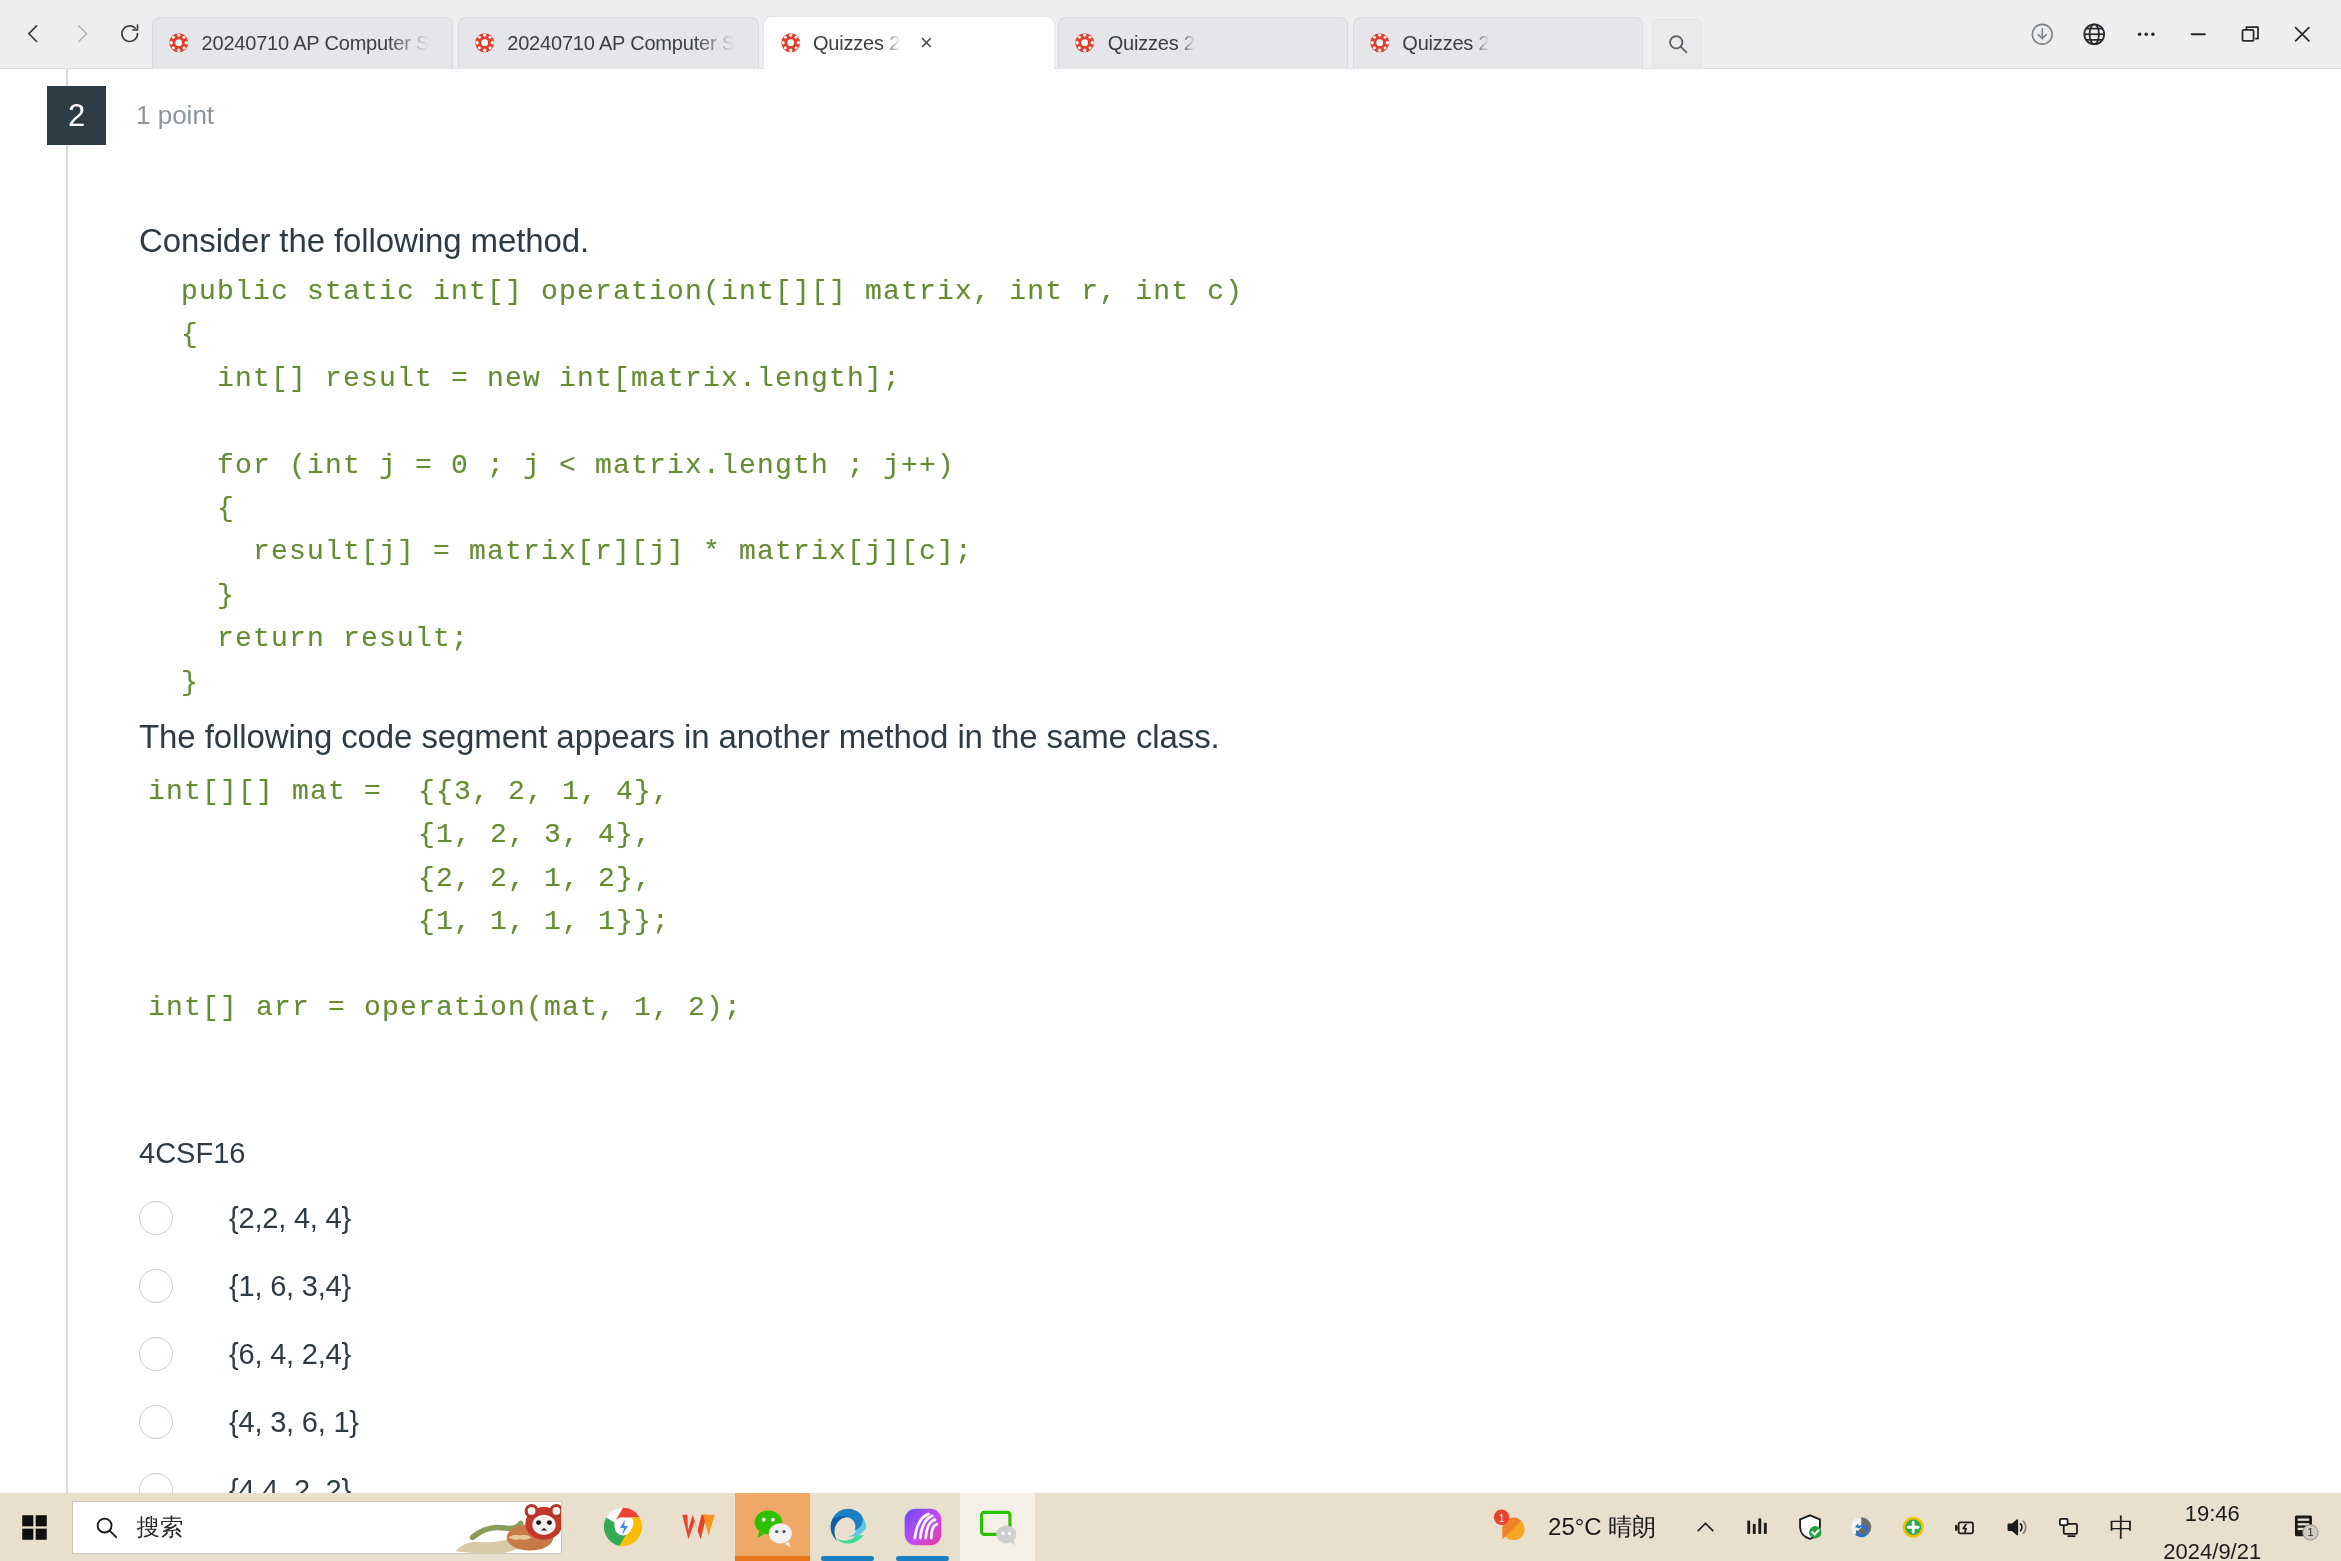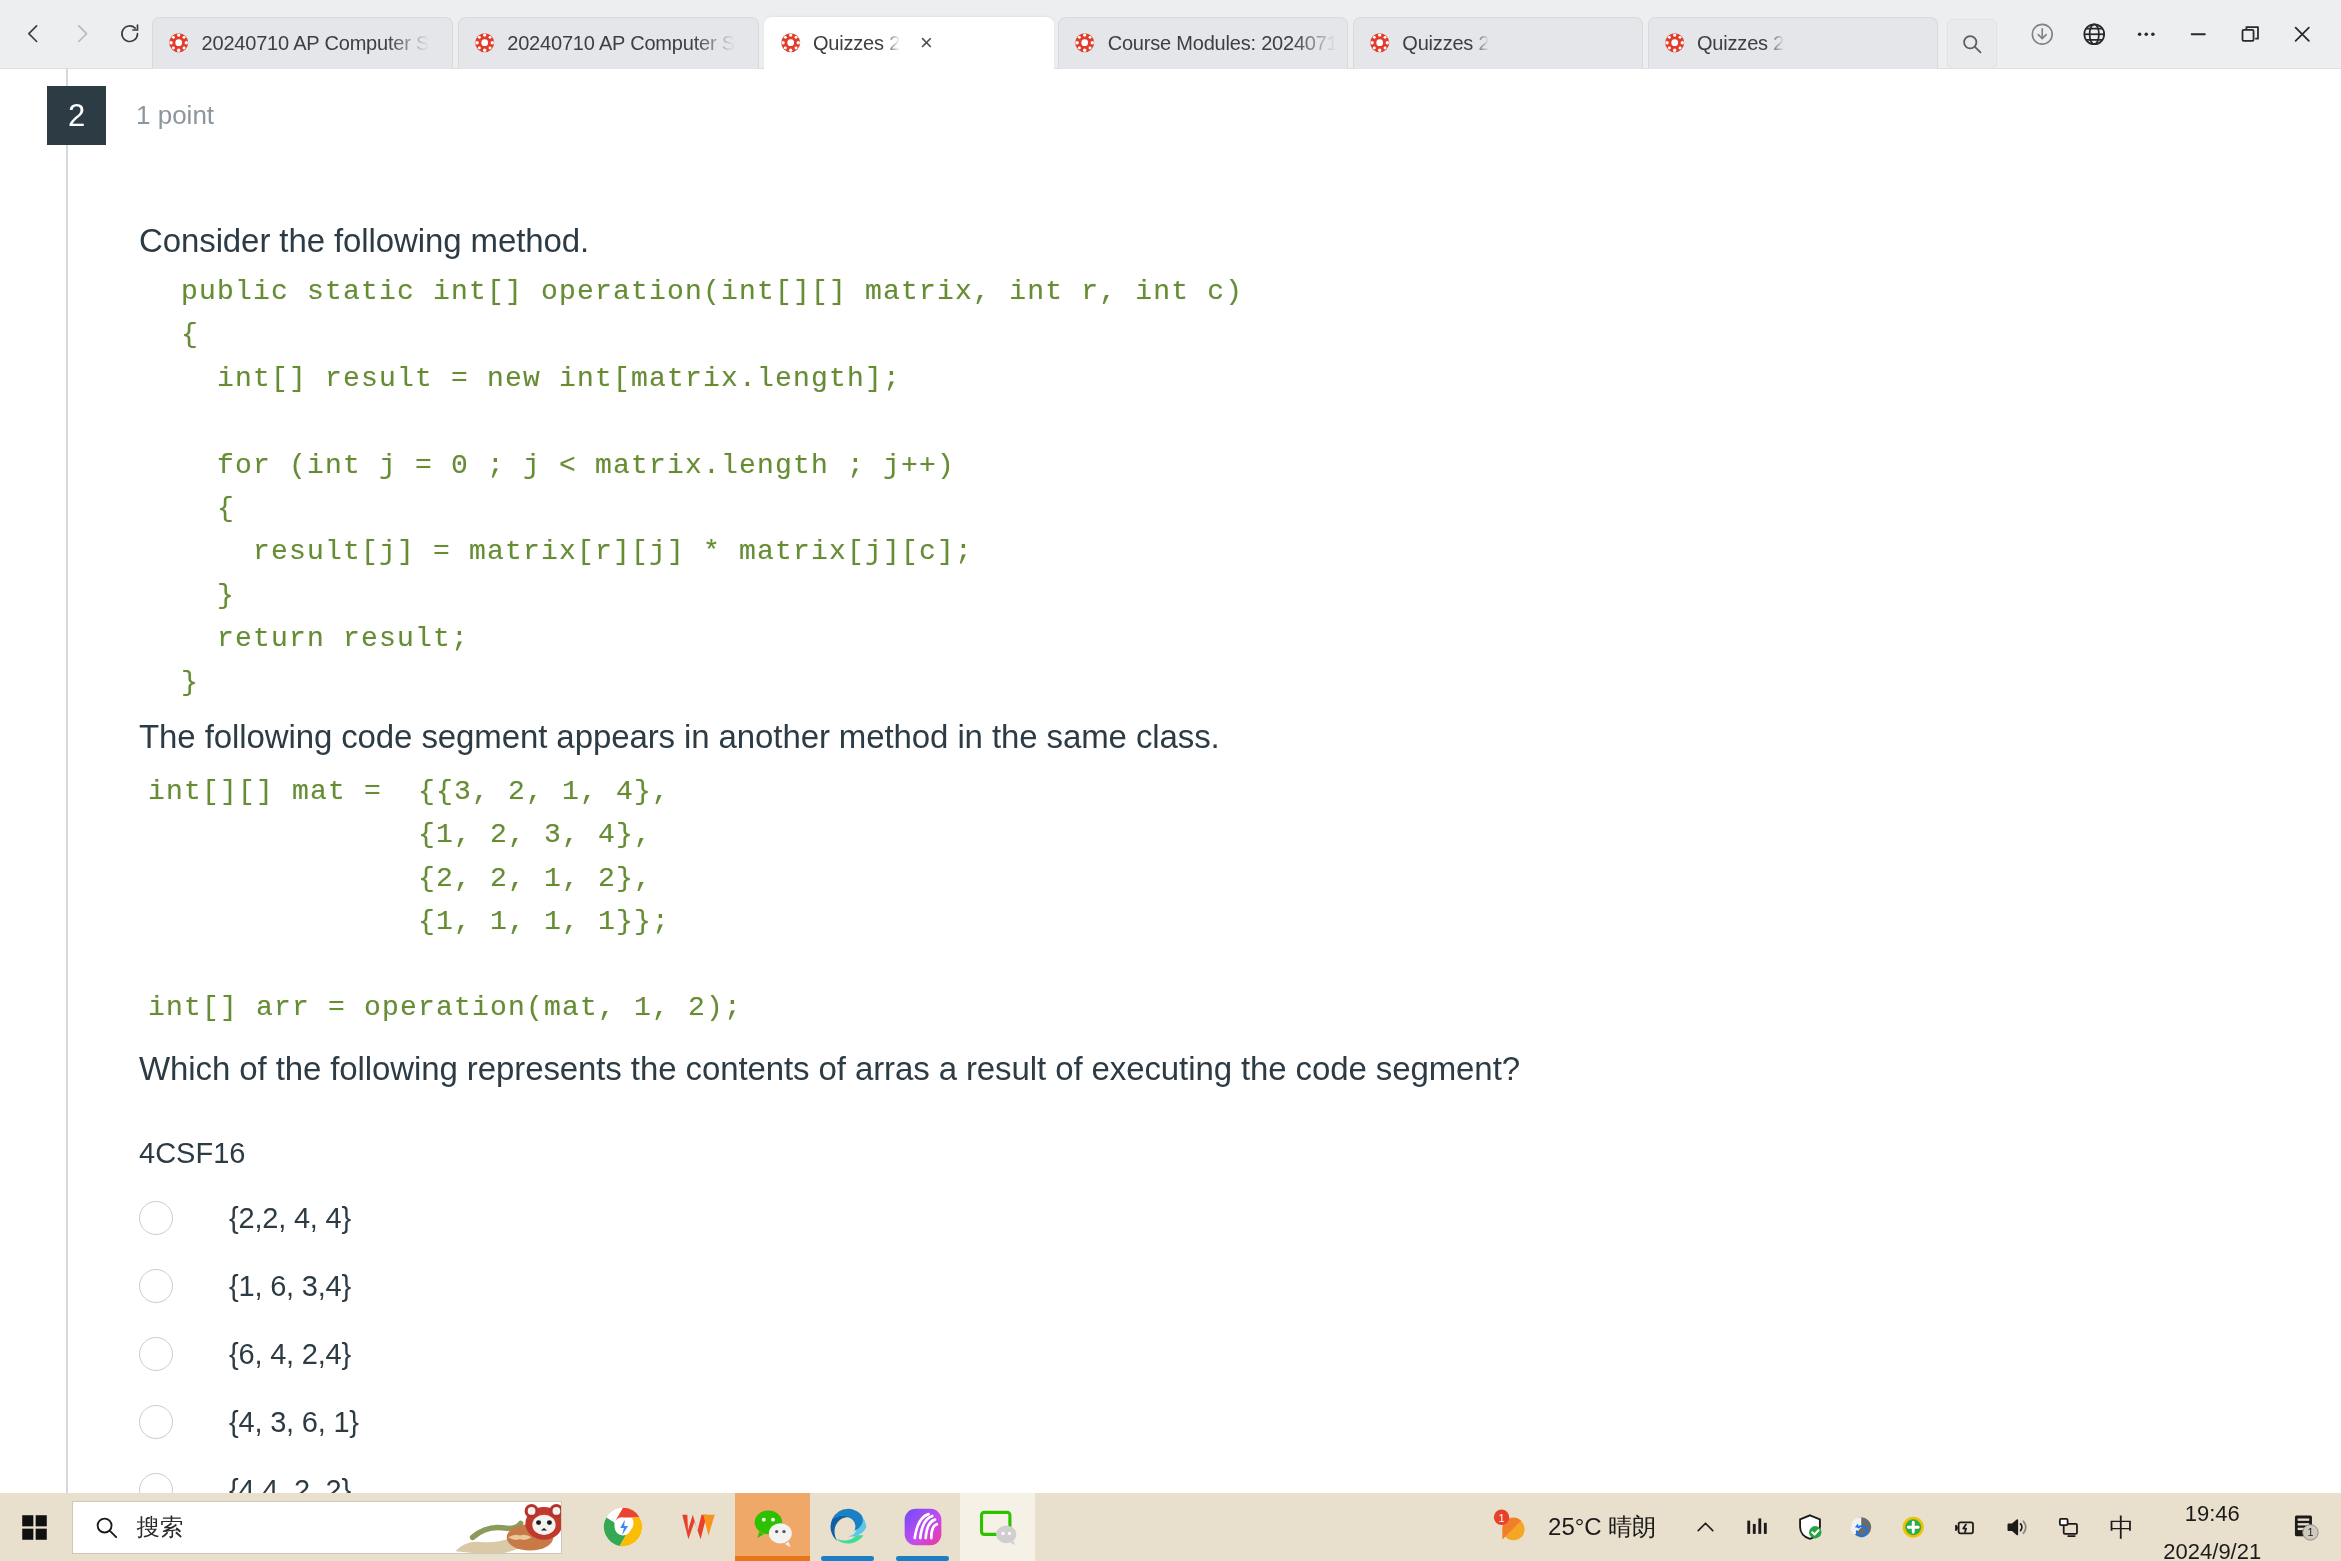--- a/index.html
+++ b/index.html
@@ -256,35 +256,20 @@
             <circle cx="26.4" cy="16" r="2.3" fill="#fff"></circle>
           <circle cx="8.7" cy="8.7" r="2" fill="#fff"></circle>
             <circle cx="23.3" cy="23.3" r="2" fill="#fff"></circle>
           <circle cx="23.3" cy="8.7" r="2" fill="#fff"></circle>
             <circle cx="8.7" cy="23.3" r="2" fill="#fff"></circle>
         </svg>
         <span class="title">Quizzes 2</span>
         <span class="tabclose">×</span>
       </div>
 
-      <div class="tab tab-w4">
-        <svg class="favicon" viewBox="0 0 32 32">
-          <circle cx="16" cy="16" r="13" fill="#e03e2d"></circle>
-            <circle cx="16" cy="16" r="4.6" fill="#fff"></circle>
-          <circle cx="16" cy="5.6" r="2.3" fill="#fff"></circle>
-            <circle cx="16" cy="26.4" r="2.3" fill="#fff"></circle>
-          <circle cx="5.6" cy="16" r="2.3" fill="#fff"></circle>
-            <circle cx="26.4" cy="16" r="2.3" fill="#fff"></circle>
-          <circle cx="8.7" cy="8.7" r="2" fill="#fff"></circle>
-            <circle cx="23.3" cy="23.3" r="2" fill="#fff"></circle>
-          <circle cx="23.3" cy="8.7" r="2" fill="#fff"></circle>
-            <circle cx="8.7" cy="23.3" r="2" fill="#fff"></circle>
-        </svg>
-        <span class="title">Course Modules: 2024071</span>
-      </div>
 
       <div class="tab tab-w5">
         <svg class="favicon" viewBox="0 0 32 32">
           <circle cx="16" cy="16" r="13" fill="#e03e2d"></circle>
             <circle cx="16" cy="16" r="4.6" fill="#fff"></circle>
           <circle cx="16" cy="5.6" r="2.3" fill="#fff"></circle>
             <circle cx="16" cy="26.4" r="2.3" fill="#fff"></circle>
           <circle cx="5.6" cy="16" r="2.3" fill="#fff"></circle>
             <circle cx="26.4" cy="16" r="2.3" fill="#fff"></circle>
           <circle cx="8.7" cy="8.7" r="2" fill="#fff"></circle>
@@ -383,21 +368,20 @@
 
     <div class="qtext" id="prompt2">The following code segment appears in another method in the same class.</div>
 
     <div class="code" id="code-mat">int[][] mat =  {{3, 2, 1, 4},
                {1, 2, 3, 4},
                {2, 2, 1, 2},
                {1, 1, 1, 1}};</div>
 
     <div class="code" id="code-call">int[] arr = operation(mat, 1, 2);</div>
 
-    <div class="qtext" id="prompt3">Which of the following represents the contents of arras a result of executing the code segment?</div>
 
     <div class="ansid">4CSF16</div>
 
     <div class="options">
       <div class="option">
         <span class="radio"></span>
         <span class="olabel">{2,2, 4, 4}</span>
       </div>
       <div class="option">
         <span class="radio"></span>

